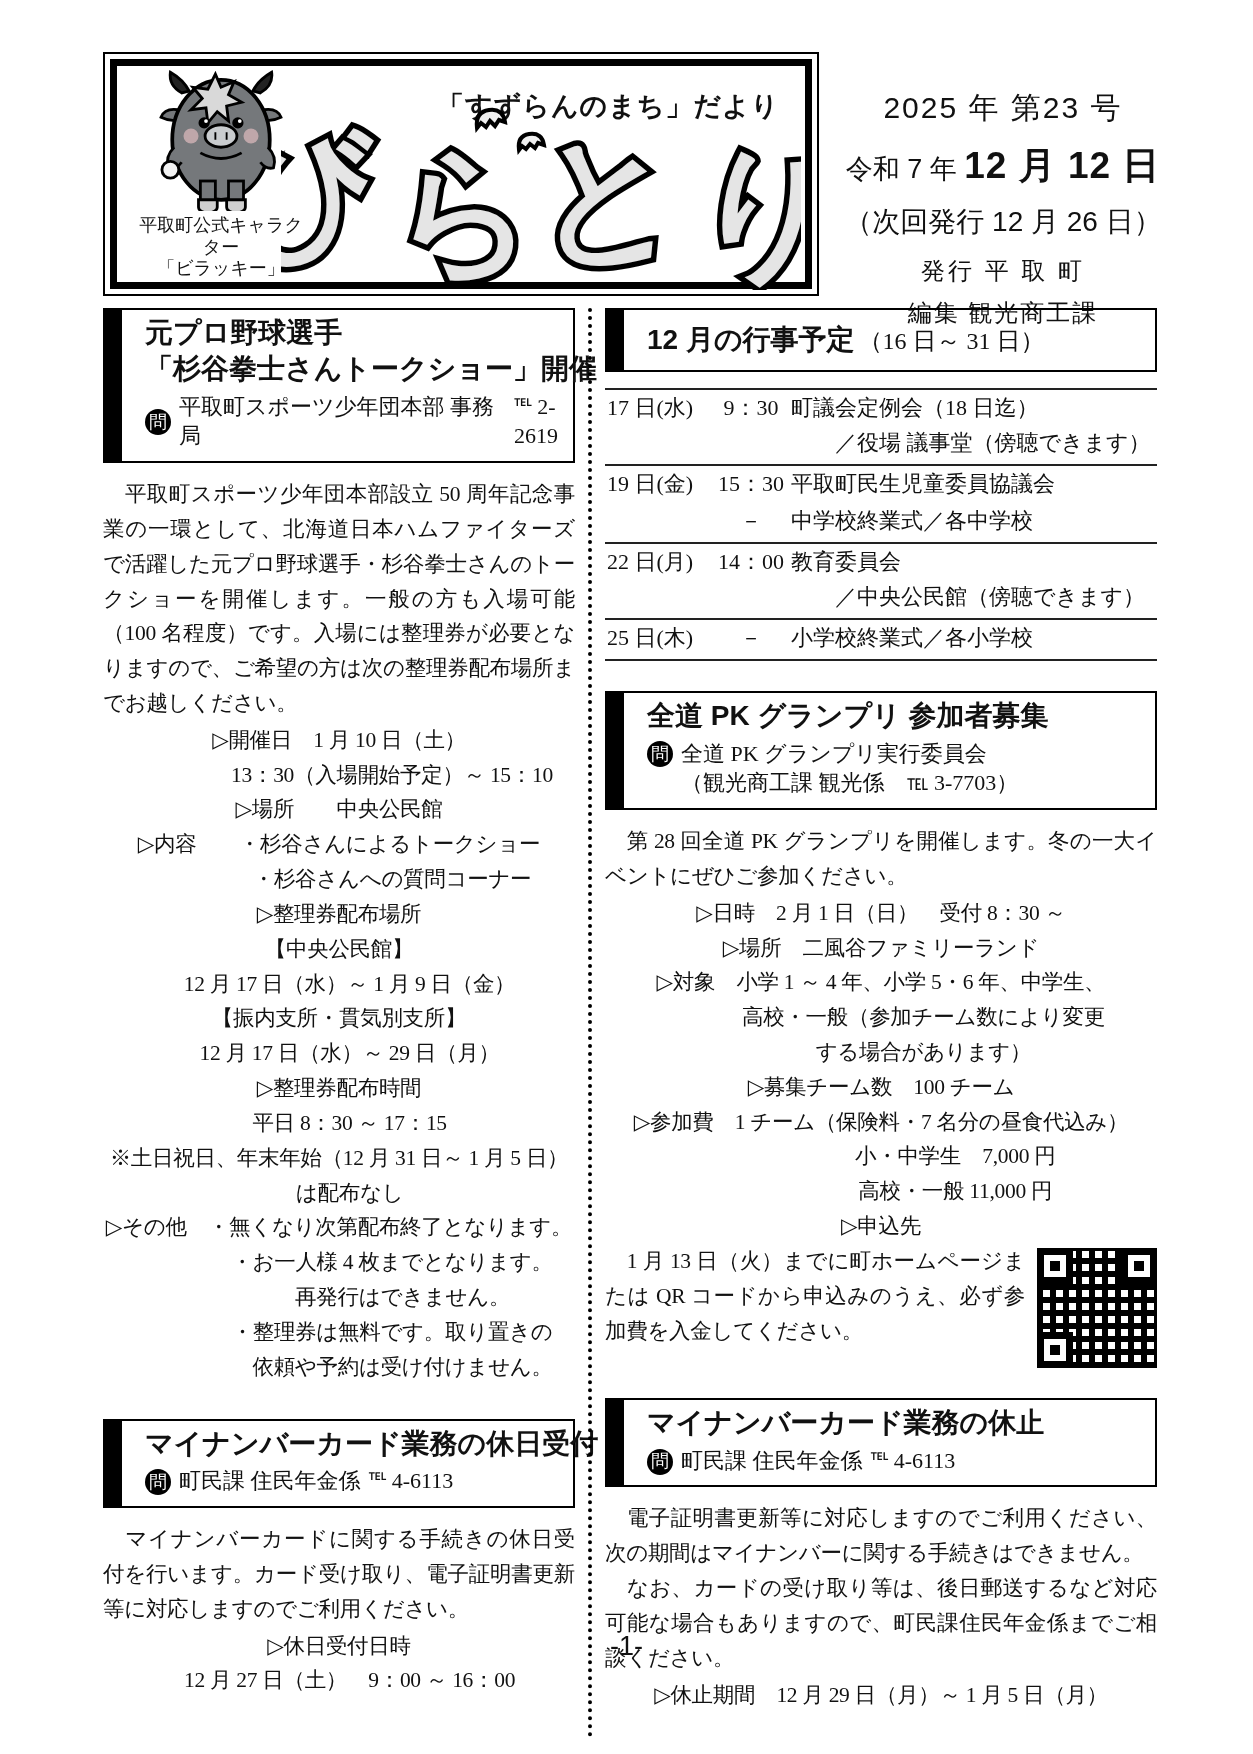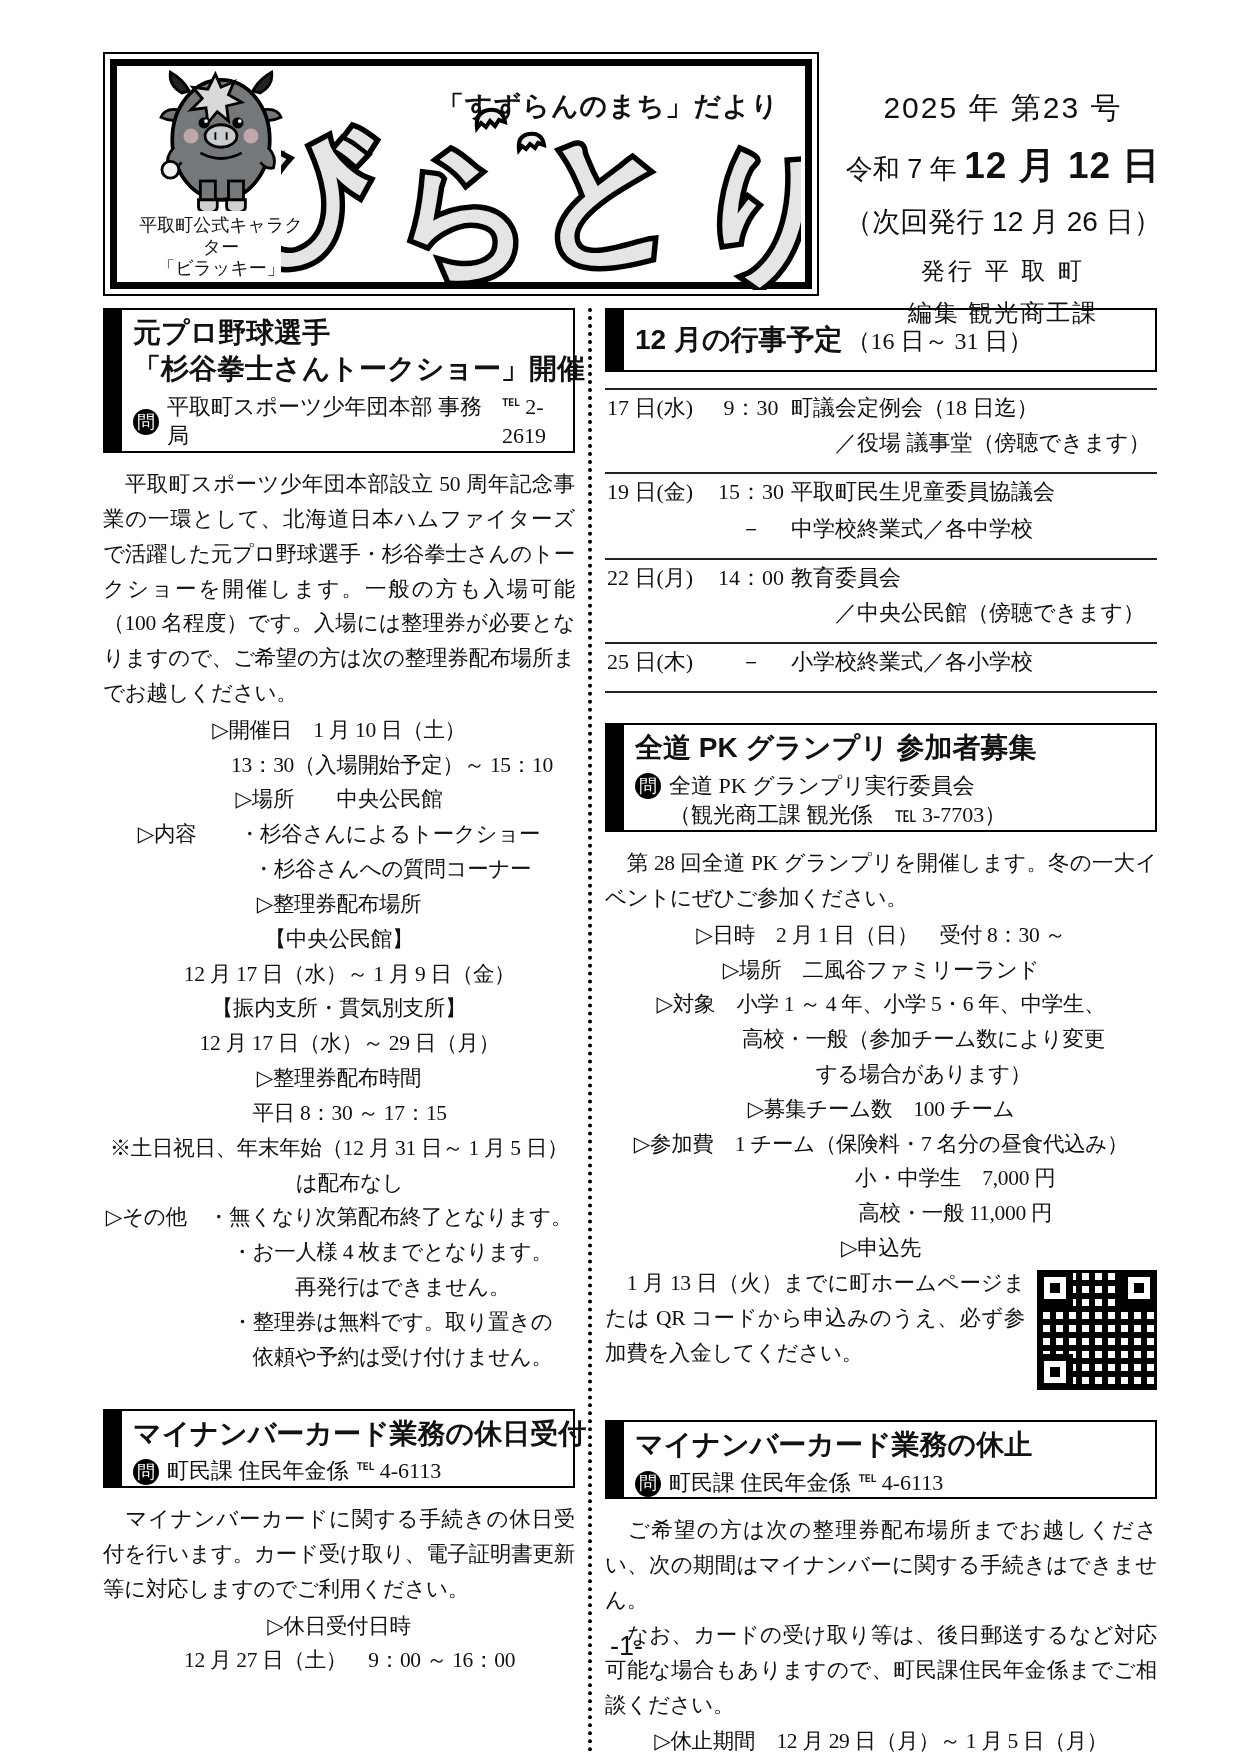--- a/index.html
+++ b/index.html
@@ -27,38 +27,38 @@
   .pub-line { margin-top:14px; font-size:24px; letter-spacing:3px; }
   .edit-line { margin-top:10px; font-size:24px; letter-spacing:2px; }
   
   .columns { position:absolute; left:103px; top:308px; width:1054px; display:flex; }
   .col-left { width:472px; flex:none; }
   .divider { width:0; border-left:4px dotted #000; margin-left:13px; margin-right:13px; min-height:1350px; }
   .col-right { flex:1; }
   
   .art-head { border:2px solid #000; display:flex; align-items:stretch; }
   .art-head .bar { width:17px; background:#000; flex:none; }
-  .art-head .ht { padding:5px 6px 0 11px; flex:1; }
+  .art-head .ht { padding:5px 6px 10px 11px; flex:1;margin-left:12px; }
   .art-title { font-family:"Liberation Sans","DejaVu Sans",sans-serif; font-weight:700;
     font-size:28px; line-height:1.28; white-space:nowrap; }
   .sched-range { font-family:"Liberation Serif","DejaVu Serif",serif; font-weight:400; font-size:24px; }
   .art-contact { font-size:22px; margin-top:5px; display:flex; align-items:center; gap:8px; line-height:1.35; }
   .art-contact.top { align-items:flex-start; }
   .q-icon { display:inline-flex; width:26px; height:26px; border-radius:50%; background:#000; color:#fff;
     font-size:18px; align-items:center; justify-content:center;
     font-family:"Liberation Sans","DejaVu Sans",sans-serif; flex:none; margin-top:2px; }
   .tel { letter-spacing:0; }
   
   .body-p { font-size:21.5px; line-height:1.62; text-align:justify; letter-spacing:-0.3px; margin-top:14px; }
   .details { font-size:21.5px; line-height:1.62; white-space:pre-line; letter-spacing:-0.3px; margin-top:2px;text-align:center; }
   .article { margin-bottom:26px; }
   
   .sched { border-top:2px solid #222; margin-top:16px; font-size:22px; }
   .srow { display:grid; grid-template-columns:106px 80px 1fr; line-height:1.5; padding:1px 0; }
-  .srow.rule { border-bottom:2px solid #222; padding-bottom:13px; }
+  .srow.rule { border-bottom:2px solid #222; padding-bottom:5px; }
   .sdate { padding-left:2px; white-space:nowrap; }
   .stime { text-align:center; white-space:nowrap; }
   .sevent { white-space:nowrap; }
   
   .apply-row { display:flex; gap:12px; }
   .apply-text { flex:1; font-size:21.5px; line-height:1.62; text-align:justify; letter-spacing:-0.3px; }
   .qr { position:relative; width:120px; height:120px; flex:none; margin-top:4px;
     background:
       repeating-linear-gradient(0deg,#000 0 6px,transparent 6px 13px),
       repeating-linear-gradient(90deg,#000 0 6px,#fff 6px 13px); }
@@ -286,21 +286,21 @@
           <div class="bar"></div>
           <div class="ht">
             <div class="art-title">マイナンバーカード業務の休止</div>
             <div class="art-contact">
               <span class="q-icon">問</span>
               <span>町民課 住民年金係</span>
               <span class="tel">℡ 4-6113</span>
             </div>
           </div>
         </div>
-        <p class="body-p">　ご希望の方は次の整理券配布場所までお越しください、次の期間はマイナンバーに関する手続きはできません。</p>
+        <p class="body-p">　電子証明書更新等に対応しますのでご利用ください、次の期間はマイナンバーに関する手続きはできません。</p>
         <p class="body-p" style="margin-top:0;">　なお、カードの受け取り等は、後日郵送するなど対応可能な場合もありますので、町民課住民年金係までご相談ください。</p>
         <div class="details">▷休止期間　12 月 29 日（月）～ 1 月 5 日（月）</div>
       </div>
 
     </div>
   </div>
 
   <div class="footer">-1-</div>
 </div>
 

